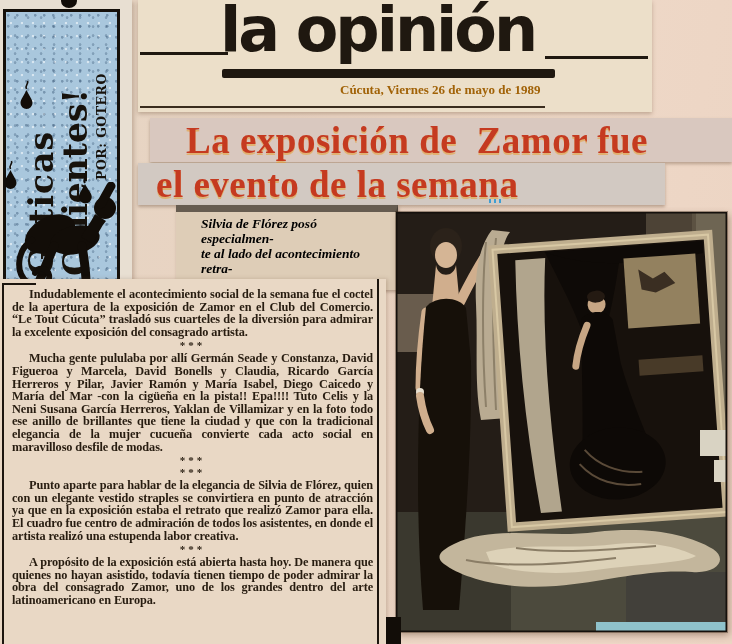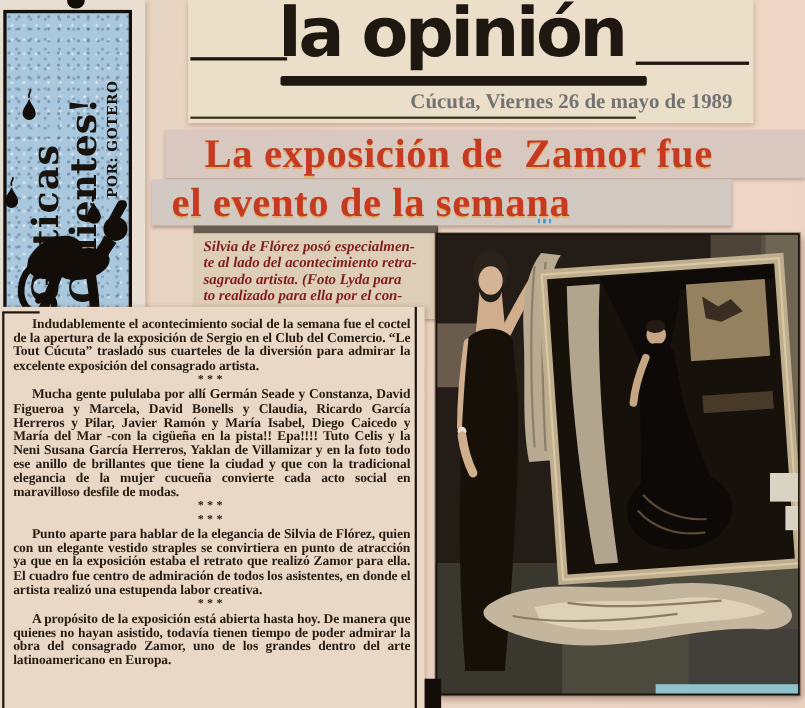--- a/index.html
+++ b/index.html
@@ -3,28 +3,28 @@
 <meta charset="utf-8">
 <style>
   html,body{margin:0;padding:0;background:#cfc4b6;}
   .stage{
     position:relative;width:732px;height:644px;overflow:hidden;
     background:linear-gradient(100deg,#e5d6c4 0%,#e9d3c2 35%,#eed8c7 70%,#ecd4c3 100%);
     font-family:"Liberation Serif","DejaVu Serif",serif;color:#201710;
   }
   
   .masthead-clip{position:absolute;left:138px;top:0;width:514px;height:112px;
-    background:#ecdfc9;box-shadow:0 2px 4px rgba(110,80,55,.35);margin-left:33px;}
+    background:#ecdfc9;box-shadow:0 2px 4px rgba(110,80,55,.35);}
   .masthead-title{position:absolute;left:82px;top:-6px;margin:0;
     font-family:"DejaVu Sans","Liberation Sans",sans-serif;font-weight:bold;
     font-size:62px;line-height:72px;letter-spacing:-3px;color:#1f1810;}
   .mast-rule-left{position:absolute;left:2px;top:52px;width:88px;height:3px;background:#1f1810;}
   .mast-underbar{position:absolute;left:84px;top:69px;width:333px;height:9px;background:#1f1810;border-radius:2px;}
   .mast-rule-right{position:absolute;left:407px;top:56px;width:103px;height:3px;background:#1f1810;}
-  .dateline{position:absolute;left:202px;top:82px;font-weight:bold;font-size:19px;white-space:nowrap;color:#737373;}
+  .dateline{position:absolute;left:202px;top:82px;font-weight:bold;font-size:13px;white-space:nowrap;color:#a16207;}
   .date-rule{position:absolute;left:2px;top:106px;width:405px;height:2px;background:#3a2c1e;}
   
   .sidebar-clip{position:absolute;left:0;top:0;width:132px;height:306px;
     background:#e8dfd2;box-shadow:2px 2px 4px rgba(110,80,55,.3);}
   .blue-box{position:absolute;left:3px;top:9px;width:111px;height:268px;
     border:3px solid #15100a;background-color:#a9c7dd;
     background-image:
       radial-gradient(circle at 25% 30%, rgba(28,58,92,.35) 1px, transparent 1.7px),
       radial-gradient(circle at 70% 62%, rgba(28,58,92,.28) 1px, transparent 1.7px),
       radial-gradient(circle at 45% 85%, rgba(255,255,255,.55) 1px, transparent 1.6px);
@@ -43,21 +43,21 @@
   .strip-1{left:150px;top:118px;width:582px;height:44px;background:#d9c8bf;}
   .strip-1 span{font-size:37px;padding-left:36px;}
   .strip-2{left:138px;top:163px;width:527px;height:42px;background:#d2c9c2;}
   .strip-2 span{font-size:37px;padding-left:18px;}
   .pen-mark{position:absolute;left:489px;top:199px;width:14px;height:4px;
     background:repeating-linear-gradient(90deg,#3f9ed2 0 2px,transparent 2px 5px);}
   
   .caption-clip{position:absolute;left:176px;top:205px;width:222px;height:85px;
     background:#decdb7;border-top:7px solid #665c50;border-right:2px solid #4a4138;
     box-shadow:1px 2px 3px rgba(90,60,40,.35);padding:5px 7px 0 9px;box-sizing:border-box;}
-  .caption-line{font-style:italic;font-weight:bold;font-size:13.5px;line-height:14.9px;color:#7f1d1d;}
+  .caption-line{font-style:italic;font-weight:bold;font-size:13.5px;line-height:14.9px;color:#000000;margin-left:16px;}
   .caption-line:last-child{text-align:center;}
   
   .photo{position:absolute;left:396px;top:212px;width:331px;height:420px;
     box-shadow:0 0 0 1px rgba(50,35,20,.4),2px 3px 7px rgba(90,60,40,.45);}
   
   .body-clip{position:absolute;left:0;top:279px;width:386px;height:365px;
     background:#e9d8c5;box-shadow:2px 0 4px rgba(110,80,55,.25);}
   .col-rule-left{position:absolute;left:2px;top:5px;bottom:0;width:2px;background:#1c150e;}
   .col-rule-top{position:absolute;left:2px;top:4px;width:34px;height:2px;background:#1c150e;}
   .col-rule-right{position:absolute;left:377px;top:0;bottom:0;width:2px;background:#1c150e;}
@@ -194,21 +194,21 @@
       <rect x="200" y="410" width="131" height="10" fill="#8fc2cb"></rect>
       <rect x="0" y="0" width="331" height="420" fill="none" stroke="#15100c" stroke-width="3"></rect>
     </svg>
   </div>
 
   <div class="body-clip">
     <div class="col-rule-left"></div>
     <div class="col-rule-top"></div>
     <div class="col-rule-right"></div>
     <div class="body-text">
-      <p>Indudablemente el acontecimiento social de la semana fue el coctel de la apertura de la exposición de Sergio en el Club del Comercio. “Le Tout Cúcuta” trasladó sus cuarteles de la diversión para admirar la excelente exposición del consagrado artista.</p>
+      <p>Indudablemente el acontecimiento social de la semana fue el coctel de la apertura de la exposición de Zamor en el Club del Comercio. “Le Tout Cúcuta” trasladó sus cuarteles de la diversión para admirar la excelente exposición del consagrado artista.</p>
       <div class="sep">***</div>
       <p>Mucha gente pululaba por allí Germán Seade y Constanza, David Figueroa y Marcela, David Bonells y Claudia, Ricardo García Herreros y Pilar, Javier Ramón y María Isabel, Diego Caicedo y María del Mar -con la cigüeña en la pista!! Epa!!!! Tuto Celis y la Neni Susana García Herreros, Yaklan de Villamizar y en la foto todo ese anillo de brillantes que tiene la ciudad y que con la tradicional elegancia de la mujer cucueña convierte cada acto social en maravilloso desfile de modas.</p>
       <div class="sep">***</div>
       <div class="sep">***</div>
       <p>Punto aparte para hablar de la elegancia de Silvia de Flórez, quien con un elegante vestido straples se convirtiera en punto de atracción ya que en la exposición estaba el retrato que realizó Zamor para ella. El cuadro fue centro de admiración de todos los asistentes, en donde el artista realizó una estupenda labor creativa.</p>
       <div class="sep">***</div>
       <p>A propósito de la exposición está abierta hasta hoy. De manera que quienes no hayan asistido, todavía tienen tiempo de poder admirar la obra del consagrado Zamor, uno de los grandes dentro del arte latinoamericano en Europa.</p>
 
     </div>
   </div>

